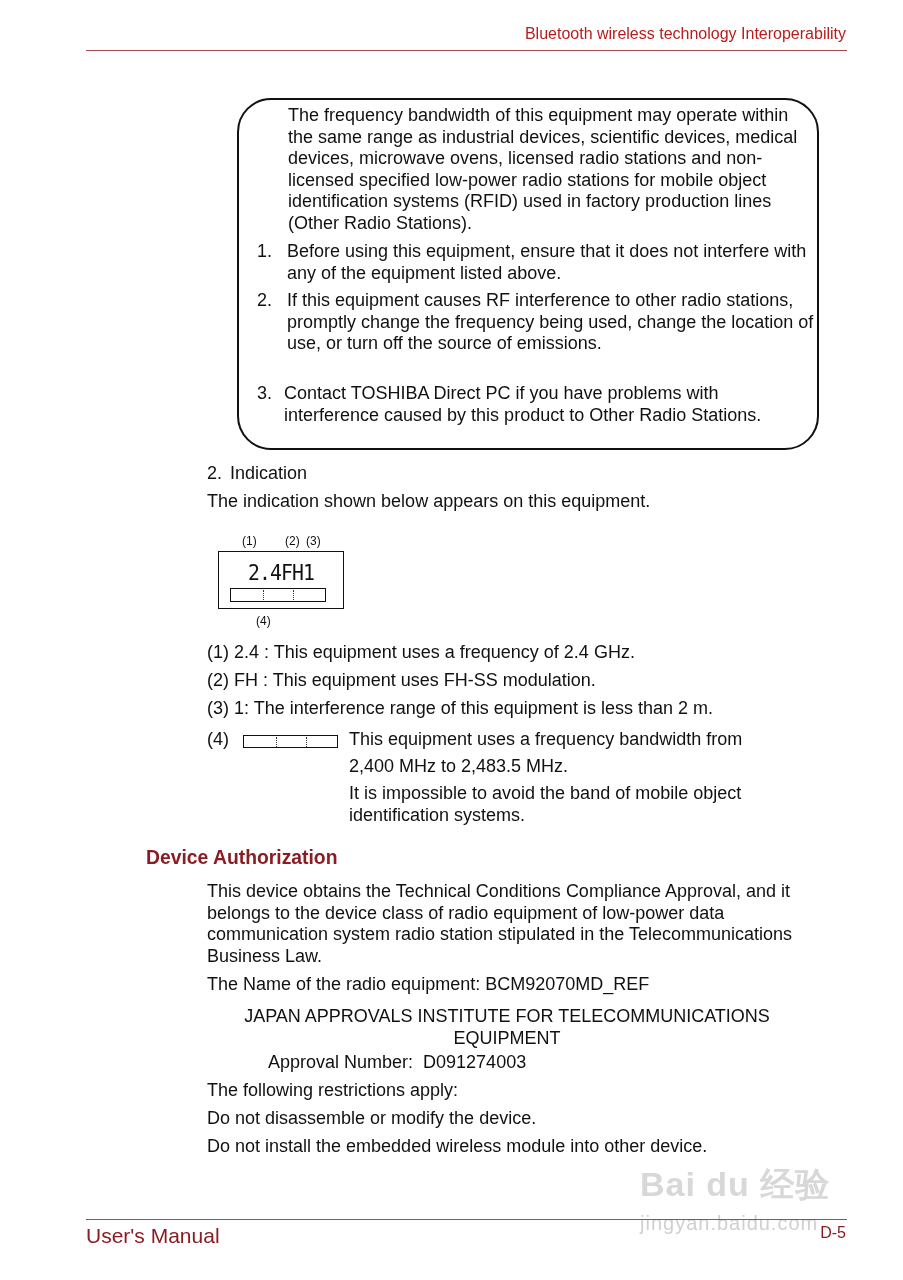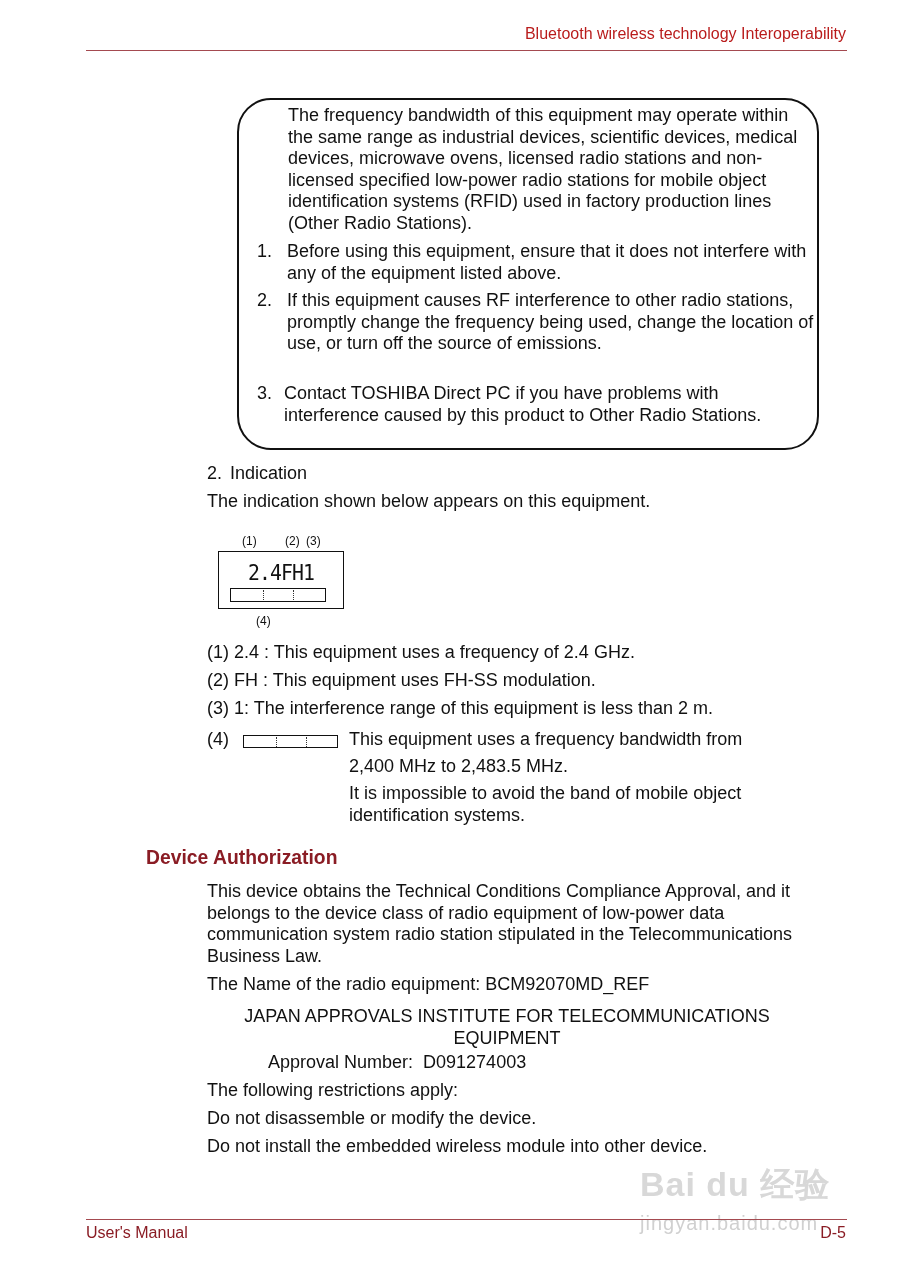--- a/index.html
+++ b/index.html
@@ -2,21 +2,21 @@
 <html><head>
   <meta charset="utf-8">
   <style>
     html, body { margin: 0; padding: 0; background: #ffffff; }
     body { width: 903px; height: 1280px; position: relative; overflow: hidden;
            font-family: "Liberation Sans", sans-serif; color: #111; font-size: 18px; }
     .abs { position: absolute; }
     .header-title { right: 57px; top: 25px; color: #b91c1c; font-size: 16px; }
     .header-rule { left: 86px; top: 50px; width: 761px; height: 1px; background: #a44a50; }
     .footer-rule { left: 86px; top: 1219px; width: 761px; height: 1px; background: #a44a50; }
-    .footer-left { left: 86px; top: 1224px; color: #8a1c24; font-size: 16px; }
+    .footer-left { left: 86px; top: 1224px; color: #8a1c24; font-size: 21px; }
     .footer-right { right: 57px; top: 1224px; color: #8a1c24; font-size: 16px; }
 
     .notice-box { left: 237px; top: 98px; width: 582px; height: 352px;
                   border: 2px solid #111; border-radius: 34px; box-sizing: border-box; }
     .p { line-height: 21.5px; }
     .notice-intro { left: 288px; top: 105px; width: 520px; }
     .notice-item { left: 257px; width: 560px; }
     .notice-item .num { position: absolute; left: 0; top: 0; }
     .notice-item .txt { position: absolute; left: 30px; top: 0; width: 530px; }
 

